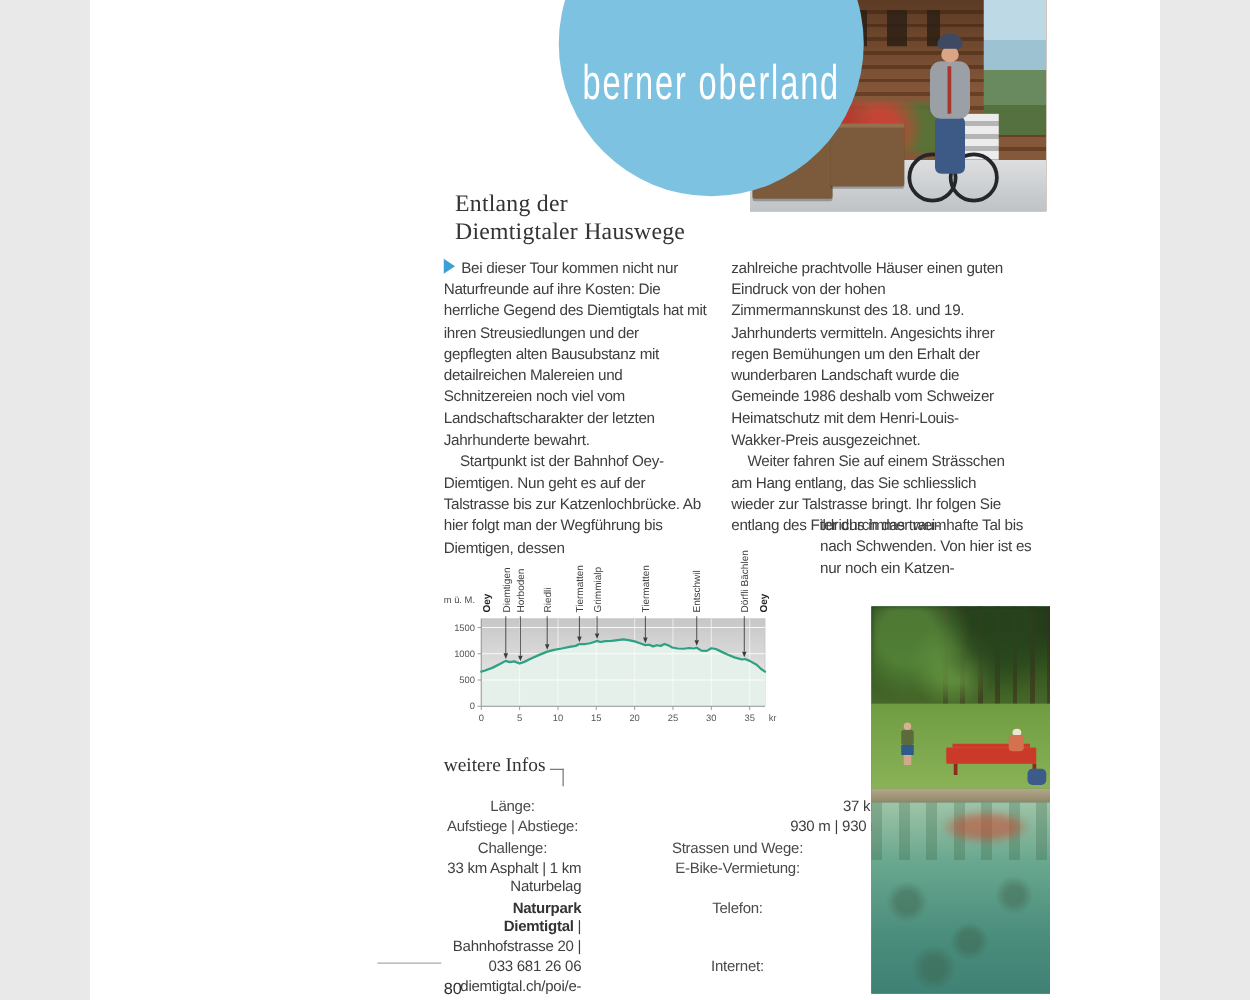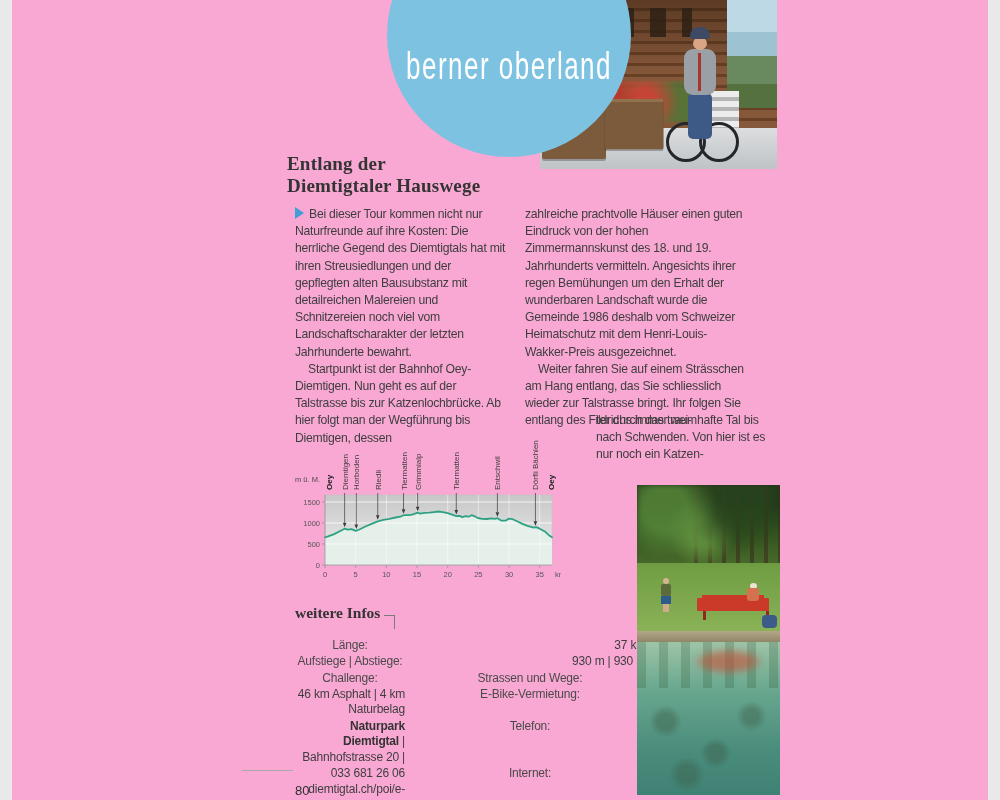--- a/index.html
+++ b/index.html
@@ -1,16 +1,16 @@
 <!DOCTYPE html>
 <html><head>
 <meta charset="utf-8">
 <style>
   html,body{margin:0;padding:0;background:#e9e9e9;}
-  .page{position:relative;width:976px;height:800px;background:#f9a8d4;overflow:hidden;
+  .page{position:relative;width:856px;height:800px;background:#ffffff;overflow:hidden;
         font-family:"Liberation Sans",sans-serif;color:#3e3e3e;margin:0 auto;}
 
   
   .photo-top{position:absolute;left:528px;top:0;width:237px;height:169px;overflow:hidden;z-index:1;background:#74482c;}
   .pt-wood{position:absolute;inset:0;background:repeating-linear-gradient(180deg,#86583a 0 8px,#67402500 8px 8px,#674025 8px 11px);}
   .pt-shade{position:absolute;inset:0;background:linear-gradient(180deg,rgba(40,22,10,.45),rgba(40,22,10,0) 45%);}
   .pt-windows{position:absolute;left:6%;top:5%;width:58%;height:17%;
       background:repeating-linear-gradient(90deg,#2d2014 0 16px,rgba(0,0,0,0) 16px 32px);opacity:.85;}
   .pt-sky{position:absolute;right:0;top:0;width:21%;height:64%;
       background:linear-gradient(180deg,#bcd9e5 0 30%,#9dc3d3 30% 52%,#69895e 52% 78%,#55713f 78%);}
@@ -40,41 +40,41 @@
   .pt-wheel.wf{left:33px;} .pt-wheel.wr{left:0;}
 
   
   .region-circle{position:absolute;left:375px;top:-87px;width:244px;height:244px;border-radius:50%;
       background:#7ec2e2;z-index:2;}
   .region-text{position:absolute;left:50%;top:138px;transform:translateX(-50%) scaleY(1.5);
       white-space:nowrap;color:#ffffff;font-size:26px;letter-spacing:1.5px;font-weight:400;
       font-family:"Liberation Sans",sans-serif;}
 
   
-  .title{position:absolute;left:275px;top:153px;margin:0;font-family:"Liberation Serif",serif;
-      font-size:19px;line-height:21.5px;font-weight:bold;color:#343434;letter-spacing:.2px;}
+  .title{position:absolute;left:292px;top:153px;margin:0;font-family:"Liberation Serif",serif;
+      font-size:19px;line-height:21.5px;font-weight:normal;color:#343434;letter-spacing:.2px;}
 
   
   .col{position:absolute;font-size:12.2px;line-height:17.2px;letter-spacing:-.25px;color:#3e3e3e;text-align:left;}
   .col p{margin:0;}
   .col .indent{text-indent:13px;}
   .col-left{left:283px;top:206px;width:212px;}
   .col-right{left:513px;top:206px;width:224px;}
   .col-right-b{left:570px;top:412px;width:172px;margin-left:14px;}
   .tri{display:inline-block;width:0;height:0;border-left:9px solid #3f9fd4;border-top:6px solid rgba(0,0,0,0);
       border-bottom:6px solid rgba(0,0,0,0);margin-right:5px;vertical-align:-1px;}
 
   
   .chart{position:absolute;left:283px;top:428px;width:266px;height:156px;}
   .chart svg{display:block;font-family:"Liberation Sans",sans-serif;}
 
   
   .infos{position:absolute;left:283px;top:604px;width:350px;}
   .infos h2{display:inline-block;margin:0;font-family:"Liberation Serif",serif;font-size:15.5px;
-      font-weight:bold;color:#343434;}
+      font-weight:normal;color:#343434;}
   .corner{display:inline-block;width:10px;height:13px;border-top:1px solid #7a7a7a;
       border-right:1px solid #7a7a7a;margin-left:4px;vertical-align:top;margin-top:11px;}
   .infos-grid{display:grid;grid-template-columns:110px 232px;column-gap:9px;row-gap:.8px;
       margin-top:9px;font-size:12px;line-height:15.5px;letter-spacing:-.2px;}
   .ilabel{text-align:center;color:#4a4a4a;}
   .ivalue{text-align:right;color:#3e3e3e;}
   .ivalue b{font-weight:bold;color:#333;}
 
   
   .photo-bottom{position:absolute;left:625px;top:485px;width:143px;height:310px;overflow:hidden;background:#4a7b63;}
@@ -243,21 +243,21 @@
 
   <div class="infos">
     <h2>weitere Infos</h2><span class="corner"></span>
     <div class="infos-grid">
       <div class="ilabel">Länge:</div>
       <div class="ivalue">37 km</div>
       <div class="ilabel">Aufstiege | Abstiege:</div>
       <div class="ivalue">930 m | 930 m</div>
       <div class="ilabel">Challenge:</div>
       <div class="ilabel">Strassen und Wege:</div>
-      <div class="ivalue">46 km Asphalt | 4 km Naturbelag</div>
+      <div class="ivalue">33 km Asphalt | 1 km Naturbelag</div>
       <div class="ilabel">E-Bike-Vermietung:</div>
       <div class="ivalue">
         <span><b>Naturpark Diemtigtal</b><span> | Bahnhofstrasse 20 |</span></span>
       </div>
       <div class="ilabel">Telefon:</div>
       <div class="ivalue">033 681 26 06</div>
       <div class="ilabel">Internet:</div>
       <div class="ivalue">diemtigtal.ch/poi/e-bike-vermietung</div>
     </div>
   </div>

